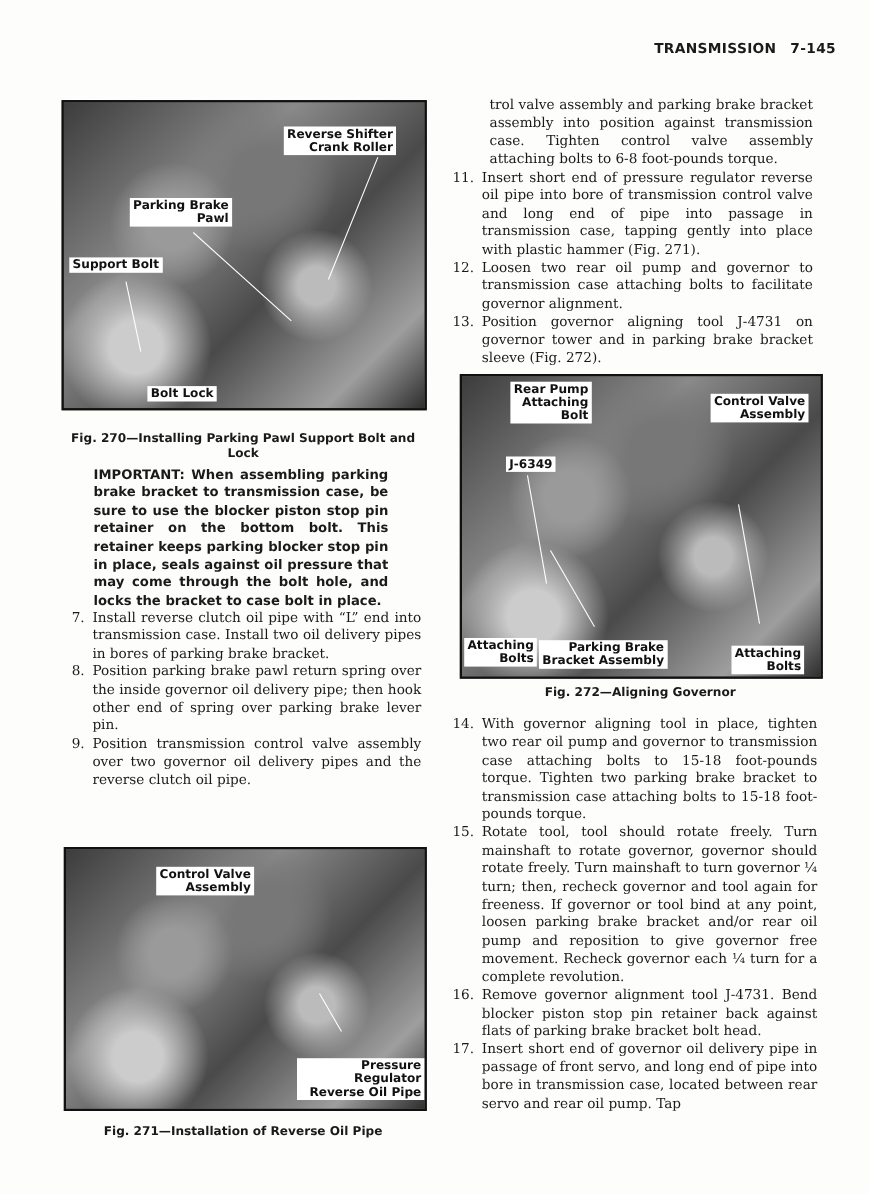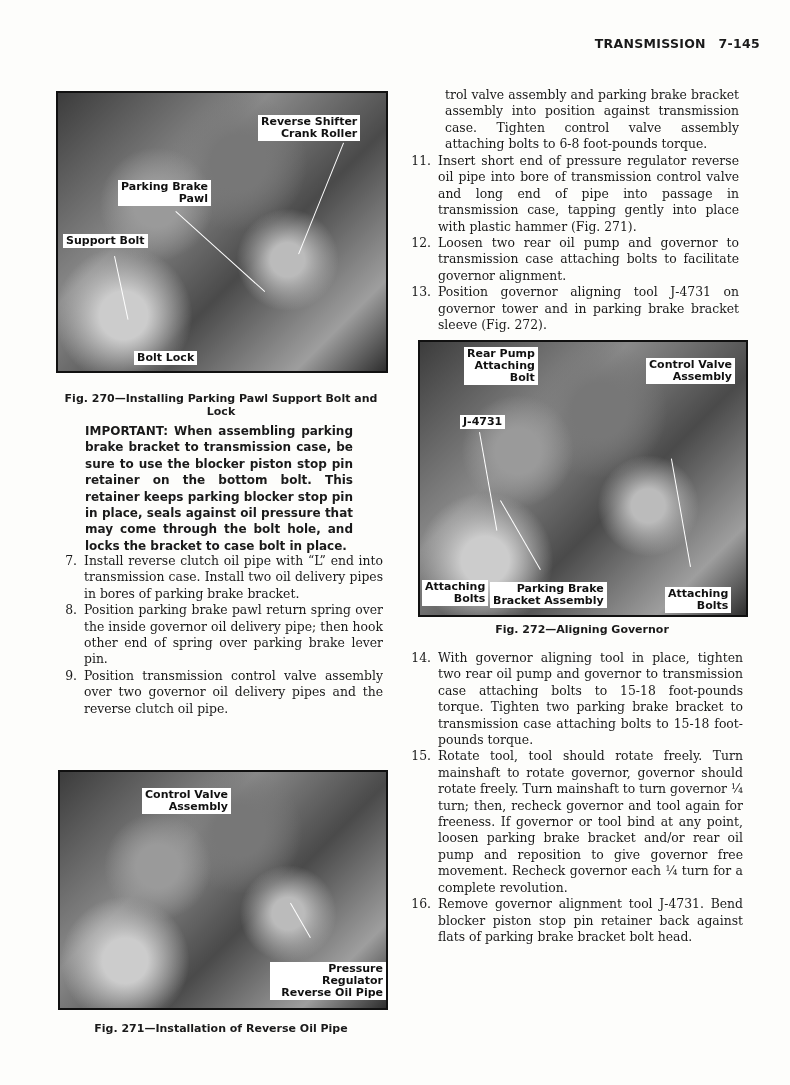--- a/index.html
+++ b/index.html
@@ -117,21 +117,21 @@
 <div class="figure" style="left:418px;top:340px;width:326px;height:273px;">
   <div class="photo"></div>
   <div class="leader" style="left:60px;top:90px;width:100px;transform:rotate(80deg);"></div>
   <div class="leader" style="left:120px;top:228px;width:80px;transform:rotate(-120deg);"></div>
   <div class="leader" style="left:270px;top:225px;width:110px;transform:rotate(-100deg);"></div>
   <div class="callout" style="left:4px;top:5px;margin-left:40px;">Rear Pump
 Attaching
 Bolt</div>
   <div class="callout" style="left:226px;top:16px;">Control Valve
 Assembly</div>
-  <div class="callout" style="left:40px;top:73px;">J-4731</div>
+  <div class="callout" style="left:40px;top:73px;">J-6349</div>
   <div class="callout" style="left:2px;top:238px;">Attaching
 Bolts</div>
   <div class="callout" style="left:70px;top:240px;">Parking Brake
 Bracket Assembly</div>
   <div class="callout" style="left:245px;top:245px;">Attaching
 Bolts</div>
 </div>
 <div class="caption" style="left:418px;top:623px;width:328px;">Fig. 272—Aligning Governor</div>
 
 <div class="steps" style="left:410px;top:650px;width:333px;">
@@ -140,13 +140,17 @@
       <span class="txt">With governor aligning tool in place, tighten two rear oil pump and governor to transmission case attaching bolts to 15-18 foot-pounds torque. Tighten two parking brake bracket to transmission case attaching bolts to 15-18 foot-pounds torque.</span>
     </div>
   <div class="step">
       <span class="num">15.</span>
       <span class="txt">Rotate tool, tool should rotate freely. Turn mainshaft to rotate governor, governor should rotate freely. Turn mainshaft to turn governor ¼ turn; then, recheck governor and tool again for freeness. If governor or tool bind at any point, loosen parking brake bracket and/or rear oil pump and reposition to give governor free movement. Recheck governor each ¼ turn for a complete revolution.</span>
     </div>
   <div class="step">
       <span class="num">16.</span>
       <span class="txt">Remove governor alignment tool J-4731. Bend blocker piston stop pin retainer back against flats of parking brake bracket bolt head.</span>
     </div>
+  <div class="step">
+      <span class="num">17.</span>
+      <span class="txt">Insert short end of governor oil delivery pipe in passage of front servo, and long end of pipe into bore in transmission case, located between rear servo and rear oil pump. Tap</span>
+    </div>
 </div>
 
 </body></html>

